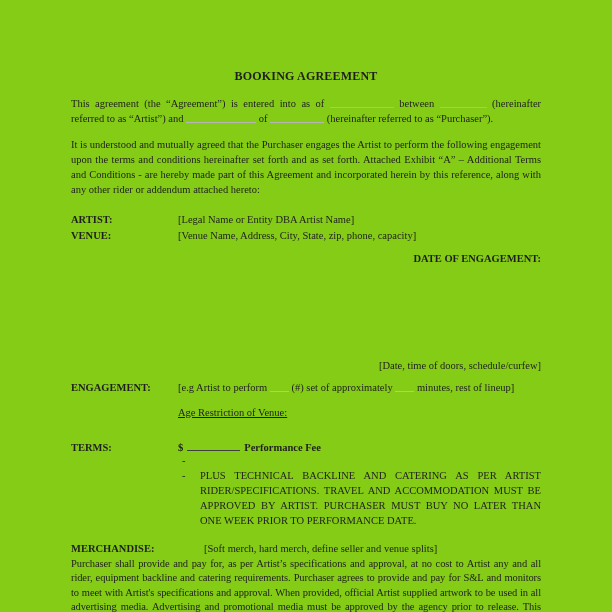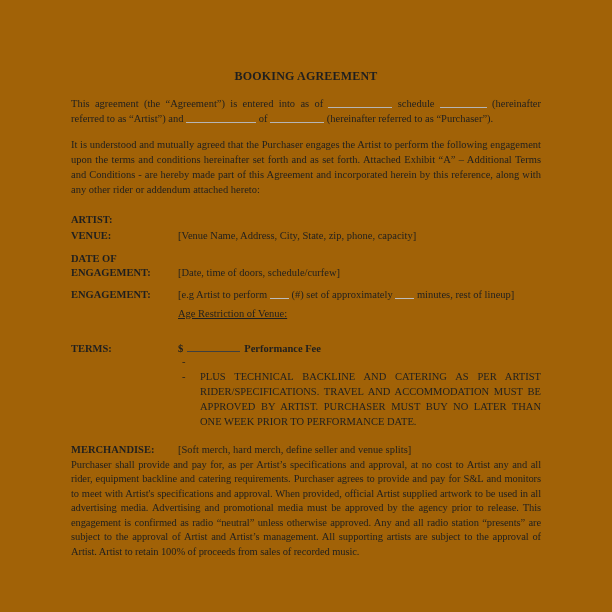--- a/index.html
+++ b/index.html
@@ -1,19 +1,19 @@
 <!DOCTYPE html>
 <html><head>
 <meta charset="utf-8">
 <style>
   html,body{margin:0;padding:0;background:#fff;}
   .page{
     position:relative;
     width:612px;height:612px;
-    background:#a16207;
+    background:#84cc16;
     overflow:hidden;
     font-family:"Liberation Serif","DejaVu Serif",serif;
     font-size:10.5px;
     color:#1f1f1f;
   }
   .content{position:absolute;left:71px;top:0;width:470px;}
   .title{
     margin-top:70px;
     text-align:center;
     font-weight:bold;
@@ -34,25 +34,25 @@
   .b2{width:47px}
   .b3{width:70px}
   .b4{width:54px}
   .b-sm{width:19px;border-bottom-color:#bcbcbc;}
   .b-fee{width:53px;border-bottom-color:#3f3f3f;margin:0 4px;}
   .row{display:flex;line-height:15px;}
   .row .label{flex:0 0 107px;font-weight:bold;}
   .row .value{flex:1;}
   .row-artist{margin-top:15px;}
   .row-venue{margin-top:1px;}
-  .row-date{margin-top:9px;line-height:14px;align-items:flex-end;}
+  .row-date{margin-top:9px;line-height:14px;align-items:flex-end;flex-direction:column;}
   .row-perf{margin-top:7px;}
-  .row-age{margin-top:4px;}
+  .row-age{margin-top:10px;}
   .row-terms{margin-top:20px;}
-  .row-merch{margin-top:13px;}
+  .row-merch{margin-top:13px;gap:26px;}
   .underlined{text-decoration:underline;}
   .fee-line{font-weight:bold;line-height:15px;}
   .dash-solo{padding-left:4px;line-height:12px;}
   .bullet{
     position:relative;
     padding-left:22px;
     text-align:justify;
     line-height:15px;
     margin-top:1px;
   }
@@ -69,32 +69,33 @@
 </head>
 <body>
 
 <div class="page">
   <div class="content">
 
     <div class="title">BOOKING AGREEMENT</div>
 
     <p class="para p1"><span>This agreement (the “Agreement”) is entered into as of</span>
       <span class="blank b1"></span>
-      <span>schedule</span>
+      <span>between</span>
       <span class="blank b2"></span>
       <span>(hereinafter referred to as “Artist”) and</span>
       <span class="blank b3"></span>
       <span>of</span>
       <span class="blank b4"></span>
       <span>(hereinafter referred to as “Purchaser”).</span></p>
 
     <p class="para p2">It is understood and mutually agreed that the Purchaser engages the Artist to perform the following engagement upon the terms and conditions hereinafter set forth and as set forth. Attached Exhibit “A” – Additional Terms and Conditions - are hereby made part of this Agreement and incorporated herein by this reference, along with any other rider or addendum attached hereto:</p>
 
     <div class="row row-artist">
       <span class="label">ARTIST:</span>
+      <span class="value">[Legal Name or Entity DBA Artist Name]</span>
     </div>
 
     <div class="row row-venue">
       <span class="label">VENUE:</span>
       <span class="value">[Venue Name, Address, City, State, zip, phone, capacity]</span>
     </div>
 
     <div class="row row-date">
       <span class="label">DATE OF ENGAGEMENT:</span>
       <span class="value">[Date, time of doors, schedule/curfew]</span>

